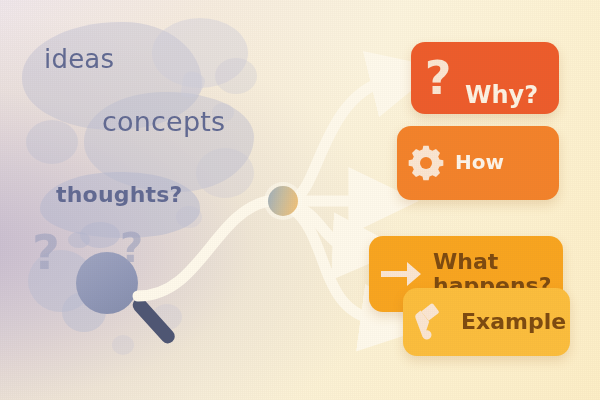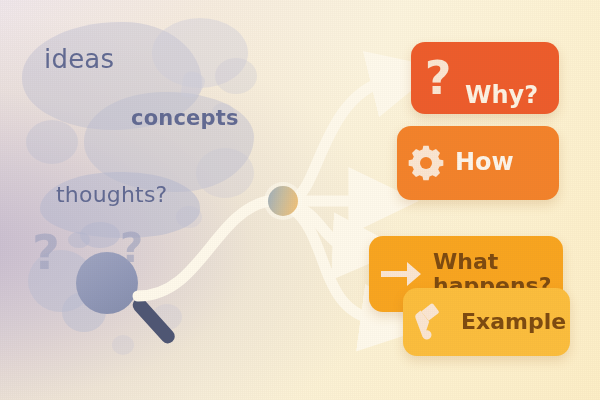--- a/index.html
+++ b/index.html
@@ -68,22 +68,22 @@
     background:linear-gradient(150deg,#9fa5c2 0%,#8f97b7 60%,#858ead 100%);
   }
   .mag-handle{
     position:absolute;left:128px;top:300px;width:14px;height:56px;border-radius:7px;
     background:#4e5674;transform:rotate(-42deg);transform-origin:top center;
   }
 
   
   .word{position:absolute;color:#616a93;letter-spacing:.2px;white-space:nowrap;}
   .w-ideas{left:44px;top:44px;font-size:26px;font-weight:400;}
-  .w-concepts{left:102px;top:106px;font-size:21px;font-weight:700;margin-left:29px;}
-  .w-thoughts{left:56px;top:182px;font-size:22px;font-weight:400;}
+  .w-concepts{left:102px;top:106px;font-size:27px;font-weight:400;}
+  .w-thoughts{left:56px;top:182px;font-size:22px;font-weight:700;}
 
   
   .wires{position:absolute;left:0;top:0;width:600px;height:400px;}
 
   .node{
     position:absolute;left:268px;top:186px;width:30px;height:30px;border-radius:50%;
     background:linear-gradient(105deg,#9fb0bd 0%,#c8bd9f 45%,#f6c274 100%);
     box-shadow:0 0 0 4px rgba(255,252,240,.55);
   }
 
@@ -96,21 +96,21 @@
     flex:0 0 auto;display:flex;align-items:center;justify-content:center;
   }
   .card .label{white-space:pre-line;font-weight:600;line-height:1.08;}
 
   #card-why{left:411px;top:42px;width:148px;height:72px;background:#ee5c2b;}
   #card-why .glyph{width:54px;}
   #card-why .label{font-size:24px;color:#fdf2e2;margin-top:36px;}
 
   #card-how{left:397px;top:126px;width:162px;height:74px;background:#f4822a;}
   #card-how .glyph{width:58px;}
-  #card-how .label{font-size:24px;color:#fdf5ea;}
+  #card-how .label{font-size:20px;color:#fdf5ea;}
 
   #card-what{left:369px;top:208px;width:194px;height:76px;background:#f9a51f;margin-top:28px;}
   #card-what .glyph{width:64px;}
   #card-what .label{font-size:22px;color:#7d4a10;}
 
   #card-example{left:403px;top:288px;width:167px;height:68px;background:#fcbe3d;}
   #card-example .glyph{width:58px;}
   #card-example .label{font-size:22px;color:#7d4a10;}
 
   .qglyph{font-size:46px;font-weight:700;color:#fbe6d2;line-height:1;}

